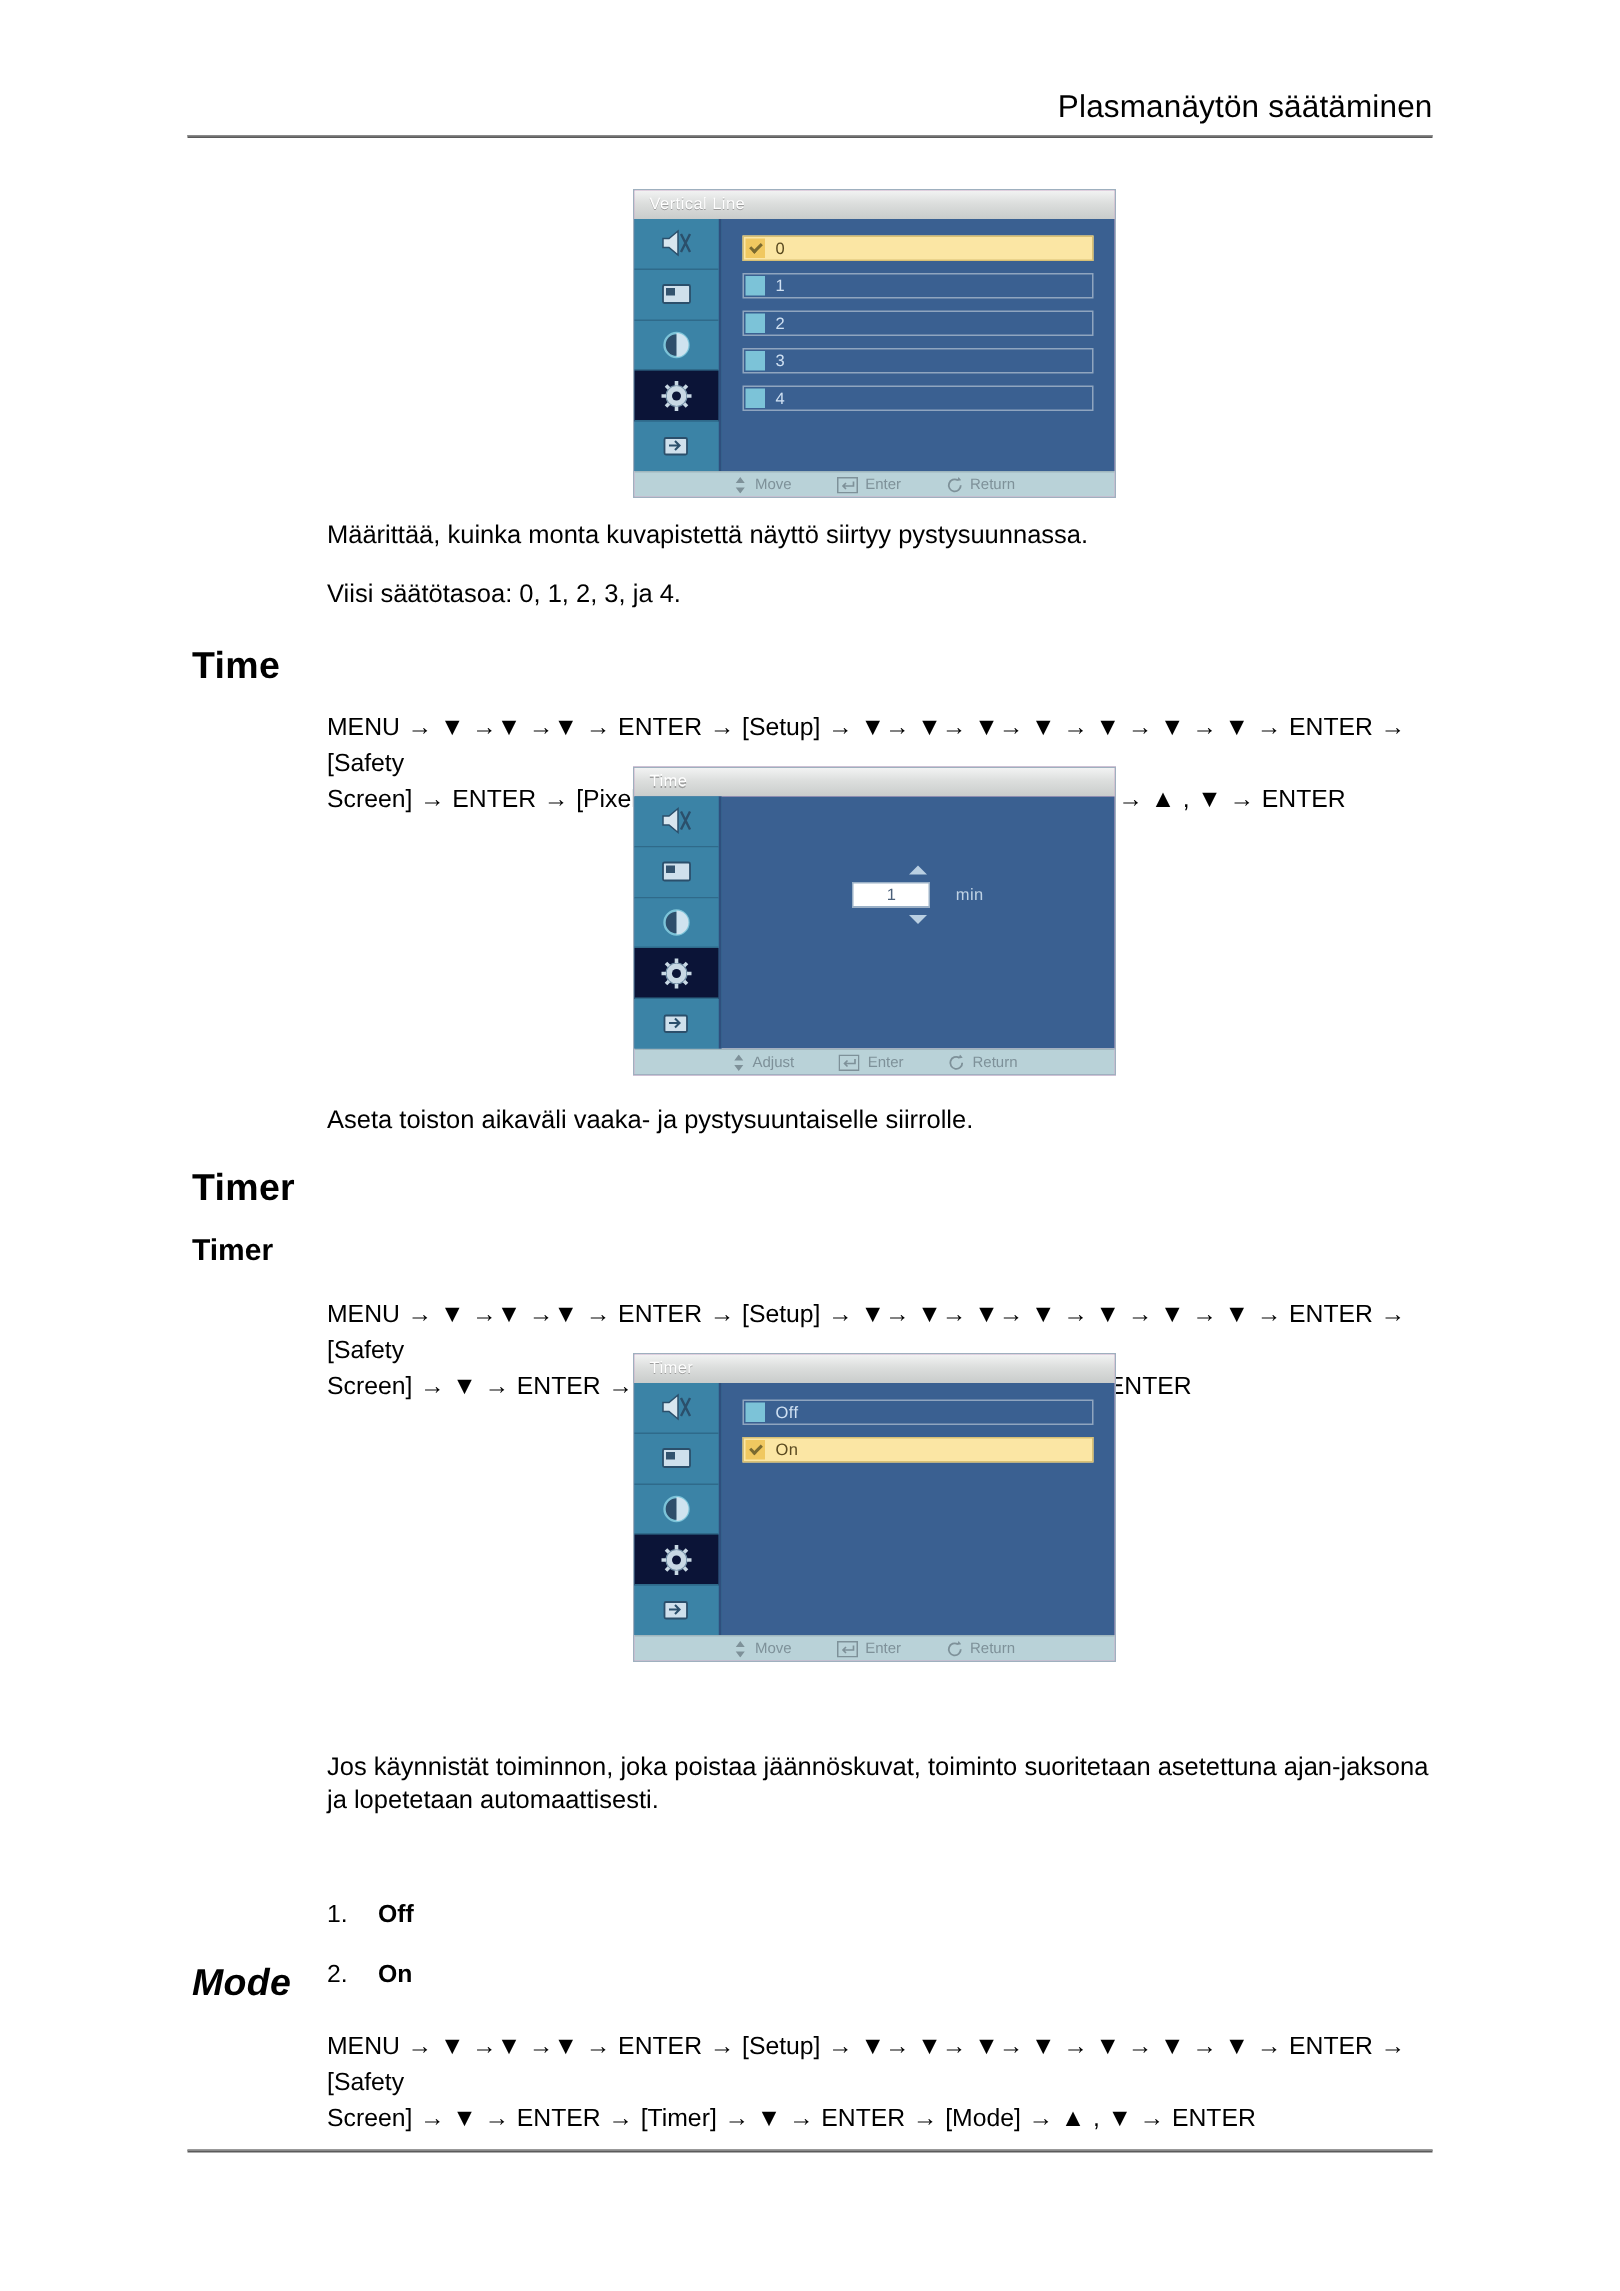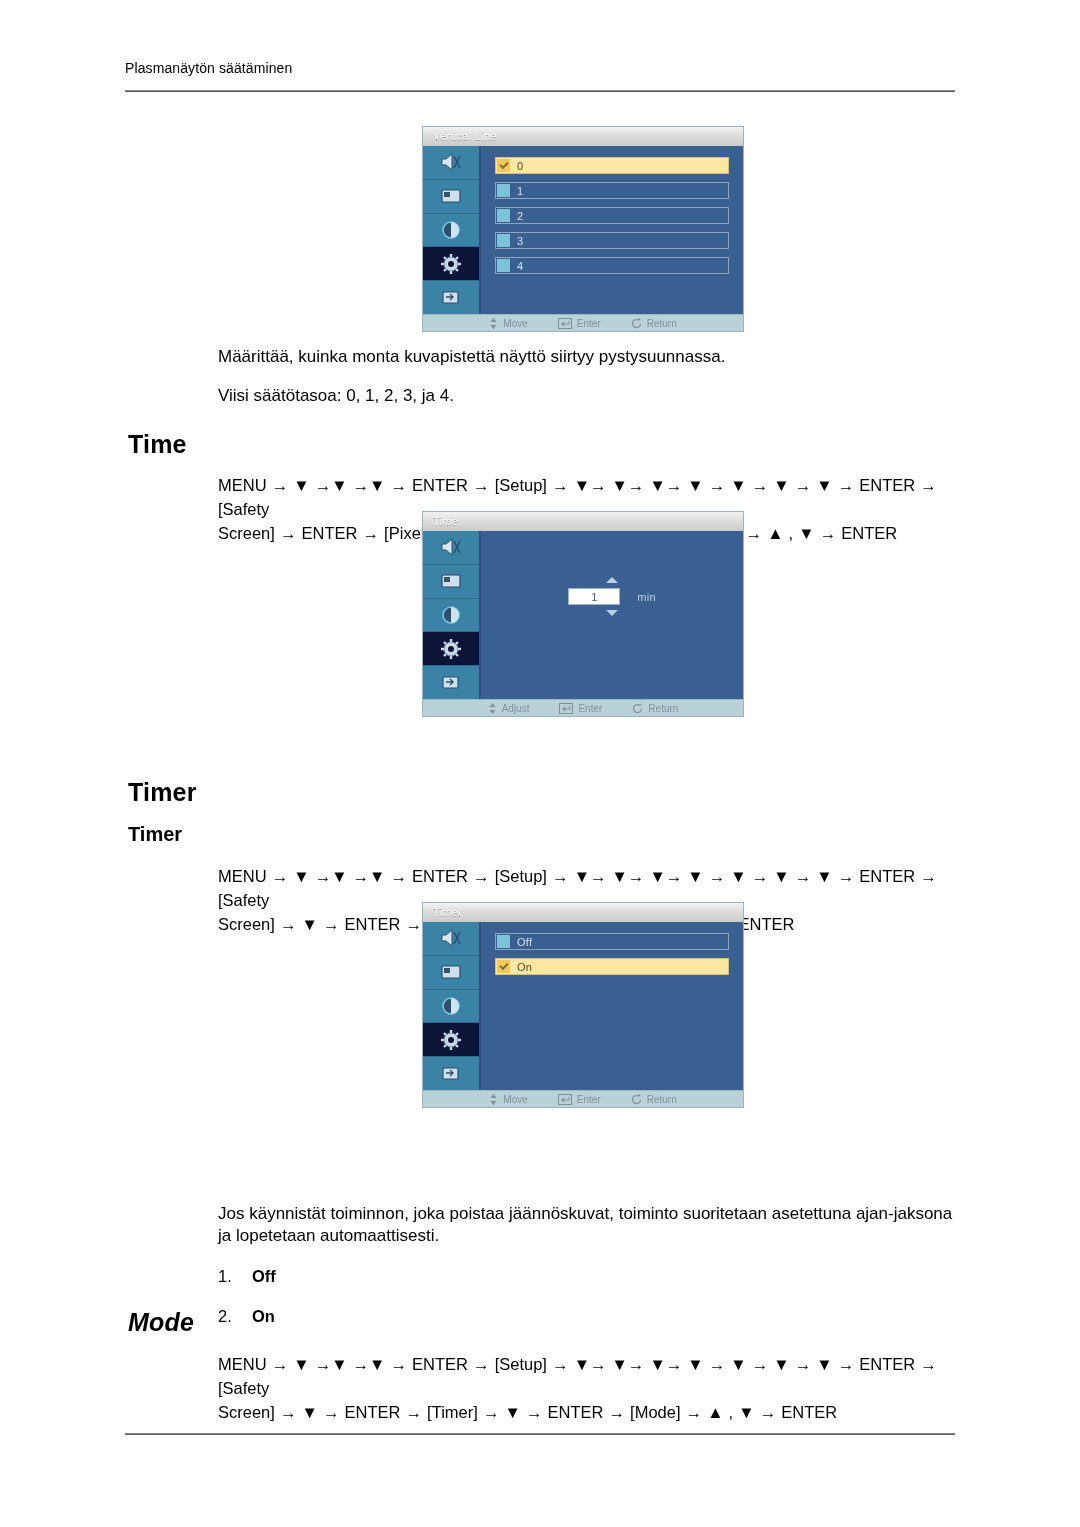--- a/index.html
+++ b/index.html
@@ -13,22 +13,22 @@
     position: relative;
     overflow: hidden;
   }
 
   .page { position: relative; width: 1080px; height: 1527px; }
 
   
   .page-header {
     position: absolute;
     left: 125px; top: 60px; width: 830px;
-    text-align: left;
-    font-size: 14px;
+    text-align: right;
+    font-size: 21px;
     letter-spacing: .1px;
   }
   .header-rule {
     position: absolute;
     left: 125px; top: 90px; width: 830px;
     height: 2px;
     background: #5a5a5a;
     border-top: 1px solid #8a8a8a;
   }
   .footer-rule {
@@ -39,21 +39,21 @@
     border-top: 1px solid #8a8a8a;
   }
 
   
   .para {
     position: absolute;
     font-size: 17px;
     line-height: 22px;
     color: #000;
   }
-  .para.wide { width: 735px; margin-top: 36px; }
+  .para.wide { width: 735px; }
 
   .h-main {
     position: absolute;
     left: 128px;
     font-size: 25px;
     font-weight: bold;
     letter-spacing: .2px;
   }
   .h-sub {
     position: absolute;
@@ -378,20 +378,21 @@
       <span class="foot-item">
         <svg width="11" height="11" viewBox="0 0 11 11">
             <path d="M9.5 5.5a4 4 0 1 1-2-3.4" fill="none" stroke="#7e9199" stroke-width="1.2"></path>
             <path d="M8 0l1.8 2.2L7 2.6z" fill="#7e9199"></path>
           </svg>
         <span>Return</span>
       </span>
     </div>
   </div>
 
+  <div class="para" style="left:218px; top:736px;">Aseta toiston aikaväli vaaka- ja pystysuuntaiselle siirrolle.</div>
 
   <div class="h-main" style="top:778px;">Timer</div>
   <div class="h-sub" style="top:823px;">Timer</div>
   <div class="path" style="top:864px;">
     <span>MENU → ▼ →▼ →▼ → ENTER → [Setup] → ▼→ ▼→ ▼→ ▼ → ▼ → ▼ → ▼ → ENTER → [Safety</span>
     <br>
     <span>Screen] → ▼ → ENTER → [Timer] → ENTER → [Timer] → ▲ , ▼ → ENTER</span>
   </div>
 
   <div class="osd" style="left:422px; top:902px;">

